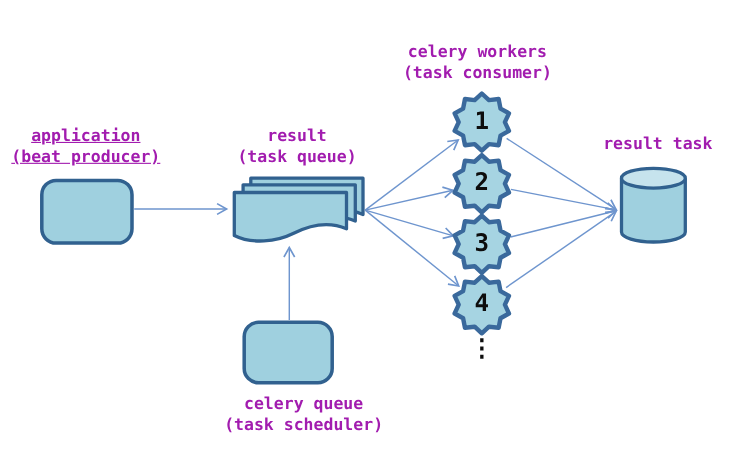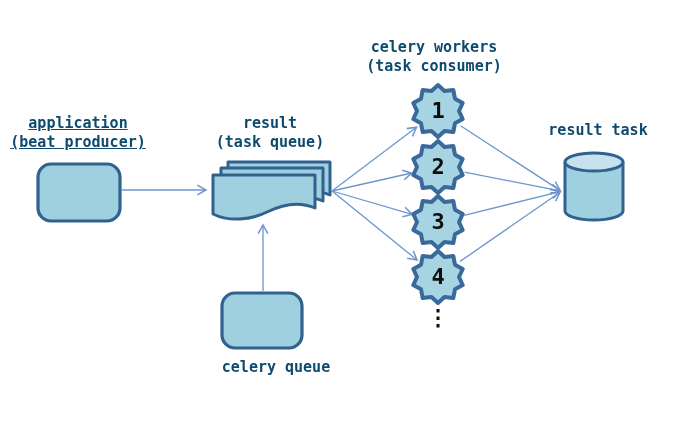--- a/index.html
+++ b/index.html
@@ -12,21 +12,21 @@
     overflow: hidden;
   }
   #shapes-svg { position: absolute; left: 0; top: 0; }
   .node-label {
     position: absolute;
     transform: translateX(-50%);
     text-align: center;
     font-size: 15px;
     font-weight: bold;
     line-height: 19px;
-    color: #0c4a6e;
+    color: #a21caf;
     white-space: pre;
   }
   .badge-num {
     position: absolute;
     width: 40px;
     text-align: center;
     font-size: 22px;
     font-weight: bold;
     line-height: 26px;
     color: #0d0d0d;
@@ -92,21 +92,21 @@
   </svg>
 
   <div class="node-label" style="left:434px; top:38px;"><span>celery workers</span><br><span>(task consumer)</span></div>
 
   <div class="node-label" style="left:78px; top:114px;text-decoration:underline;"><span>application</span><br><span>(beat producer)</span></div>
 
   <div class="node-label" style="left:270px; top:114px;"><span>result</span><br><span>(task queue)</span></div>
 
   <div class="node-label" style="left:598px; top:121px;">result task</div>
 
-  <div class="node-label" style="left:276px; top:358px;"><span>celery queue</span><br></div>
+  <div class="node-label" style="left:276px; top:358px;"><span>celery queue</span><br><span>(task scheduler)</span></div>
 
   <div class="badge-num" style="left:418px; top:98px;">1</div>
   <div class="badge-num" style="left:418px; top:154px;">2</div>
   <div class="badge-num" style="left:418px; top:209px;">3</div>
   <div class="badge-num" style="left:418px; top:264px;">4</div>
 
   <div class="ellipsis" style="left:418px; top:306px;">⋮</div>
 
 </div>
 

